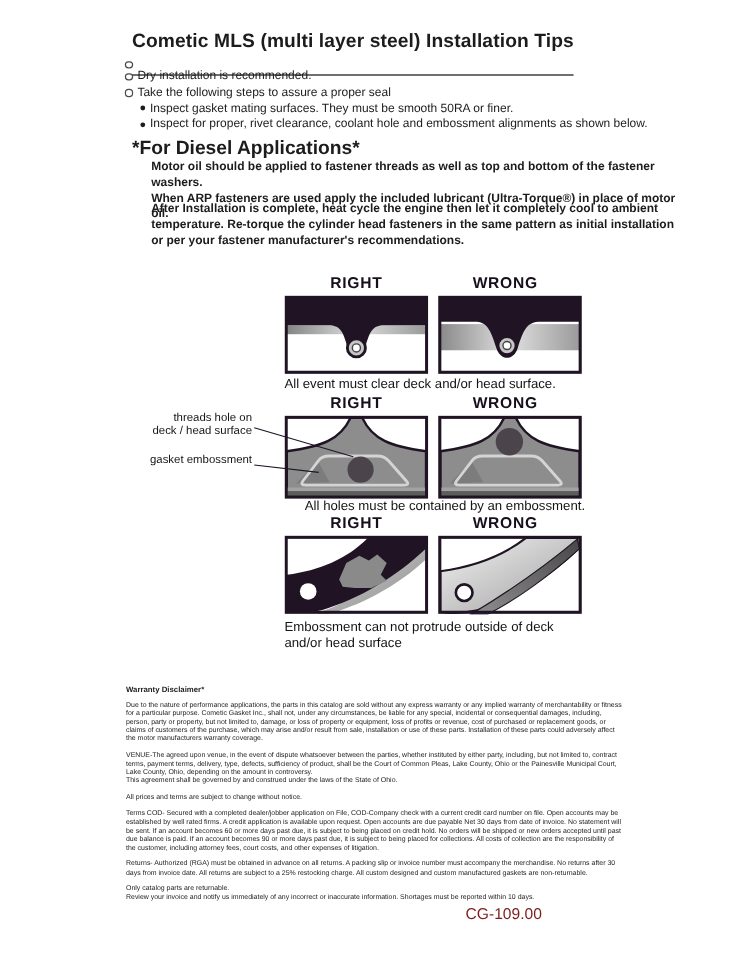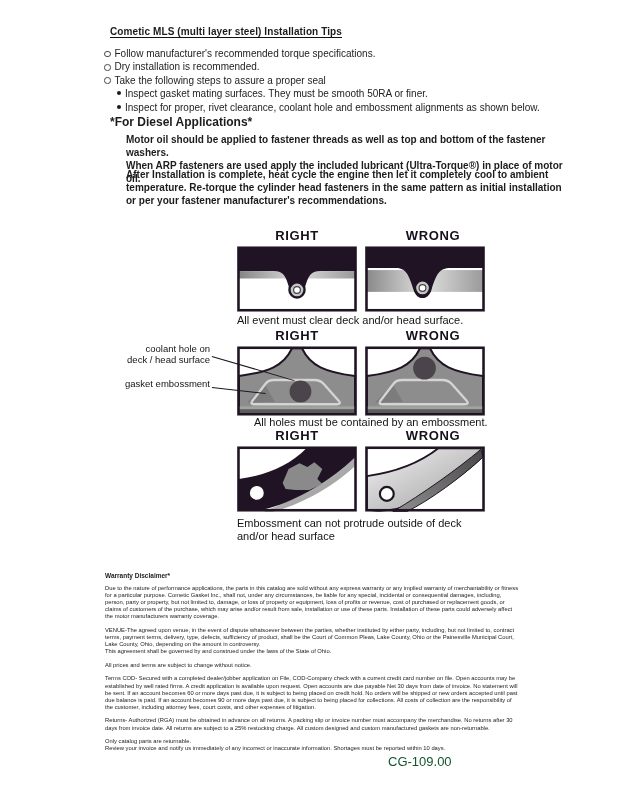--- a/index.html
+++ b/index.html
@@ -6,45 +6,45 @@
   body{
     width:618px;height:800px;background:#ffffff;
     font-family:"Liberation Sans","DejaVu Sans",sans-serif;
     color:#1c1c1c;
     -webkit-font-smoothing:antialiased;
   }
   .page{position:relative;width:618px;height:800px;background:#fff;overflow:hidden;}
 
   .doc-title{
     position:absolute;left:110px;top:26px;
-    font-size:10px;font-weight:bold;
-    border-bottom:1.6px solid #111;padding-bottom:0;
+    font-size:16px;font-weight:bold;
+    border-bottom:1.6px solid #111;padding-bottom:18px;
     letter-spacing:.1px;
   }
 
   .bullets{position:absolute;left:104px;top:47px;width:450px;font-size:10px;line-height:13.4px;}
   .bullet-row{display:flex;align-items:flex-start;}
   .b-marker{
     width:4.5px;height:4.5px;border:1px solid #4a4a4a;border-radius:50%;
     margin:3.6px 4px 0 0;flex:none;
   }
   .sub-bullets{margin-left:13px;}
   .sb-marker{
     width:4px;height:4px;background:#1c1c1c;border-radius:50%;
     margin:4.2px 4px 0 0;flex:none;
   }
 
-  .diesel-heading{position:absolute;left:110px;top:115px;font-size:12px;font-weight:bold;}
+  .diesel-heading{position:absolute;left:110px;top:115px;font-size:16px;font-weight:bold;}
   .body-par{position:absolute;left:126px;width:445px;font-size:10px;line-height:13px;white-space:pre-line;font-weight:bold;}
   .p1{top:133px;}
   .p2{top:168px;}
   .note{top:211px;}
 
   .fig-group{position:absolute;left:237px;width:248px;}
-  .fig-labels{display:flex;gap:16px;margin-bottom:3px;}
+  .fig-labels{display:flex;gap:4px;margin-bottom:3px;}
   .fig-labels span{
     flex:0 0 120px;text-align:center;font-size:13px;font-weight:bold;
     letter-spacing:.6px;color:#17101c;line-height:14px;
   }
   .fig-boxes{display:flex;gap:8px;}
   .fig-boxes svg{display:block;flex:none;}
 
   .fig-caption{position:absolute;left:237px;font-size:11px;line-height:12.5px;white-space:pre-line;color:#141414;}
   .cap1{top:314px;}
   .cap2{top:416px;left:239px;margin-left:15px;}
@@ -61,33 +61,32 @@
     transform-origin:0 0;z-index:5;
   }
   .leader1{left:212px;top:356px;width:86px;transform:rotate(16.3deg);}
   .leader2{left:212px;top:387px;width:54px;transform:rotate(6.5deg);}
 
   .warranty{position:absolute;left:105px;top:572px;width:415px;}
   .warranty h4{margin:0 0 6px 0;font-size:6.5px;font-weight:bold;}
   .warranty p{margin:0 0 6.5px 0;font-size:5.8px;line-height:7.1px;}
   .warranty p span{display:block;}
 
-  .page-number{position:absolute;left:388px;top:754px;font-size:13px;color:#14532d;}
+  .page-number{position:absolute;left:388px;top:754px;font-size:13px;color:#7f1d1d;}
 </style>
 </head>
 <body>
 
 <div class="page">
 
   <div class="doc-title">Cometic MLS (multi layer steel) Installation Tips</div>
 
   <div class="bullets">
     <div class="bullet-row">
       <span class="b-marker"></span>
-      <span>Follow manufacturer's recommended torque specifications.</span>
     </div>
     <div class="bullet-row">
       <span class="b-marker"></span>
       <span>Dry installation is recommended.</span>
     </div>
     <div class="bullet-row">
       <span class="b-marker"></span>
       <span>Take the following steps to assure a proper seal</span>
     </div>
     <div class="sub-bullets">
@@ -170,21 +169,21 @@
         <path d="M2,30 C32,26 47,20 55.5,2 L65.5,2 C74,20 89,26 119,30 L119,68 L2,68 Z" fill="#8d8d8d" stroke="#201424" stroke-width="2"></path>
         <path d="M10,57 L28,38 L38,56 Z" fill="#6f6f6f" opacity="0.55"></path>
         <path d="M18,58.5 Q13,58.5 15.5,55 L29,37.5 Q31.5,34 37.5,34 L78,34 Q84,34 87.5,38 L102.5,55 Q105.5,58.5 100.5,58.5 Z" fill="none" stroke="#d4d4d4" stroke-width="2.4" stroke-linejoin="round"></path>
         <circle cx="60" cy="22" r="11.5" fill="#4b454b"></circle>
         <rect x="2" y="60.5" width="117" height="3" fill="#a2a2a2"></rect>
         <rect x="2" y="63.5" width="117" height="4.5" fill="#5d5d5d"></rect>
         <rect x="1.5" y="1.5" width="118" height="67" fill="none" stroke="#201424" stroke-width="2.6"></rect>
       </svg>
     </div>
   </div>
-  <div class="annotation ann1">coolant hole on
+  <div class="annotation ann1">threads hole on
 deck / head surface</div>
   <div class="annotation ann2">gasket embossment</div>
   <div class="leader leader1"></div>
   <div class="leader leader2"></div>
   <div class="fig-caption cap2">All holes must be contained by an embossment.</div>
 
   <div class="fig-group" style="top:429px">
     <div class="fig-labels">
       <span>RIGHT</span>
       <span>WRONG</span>

